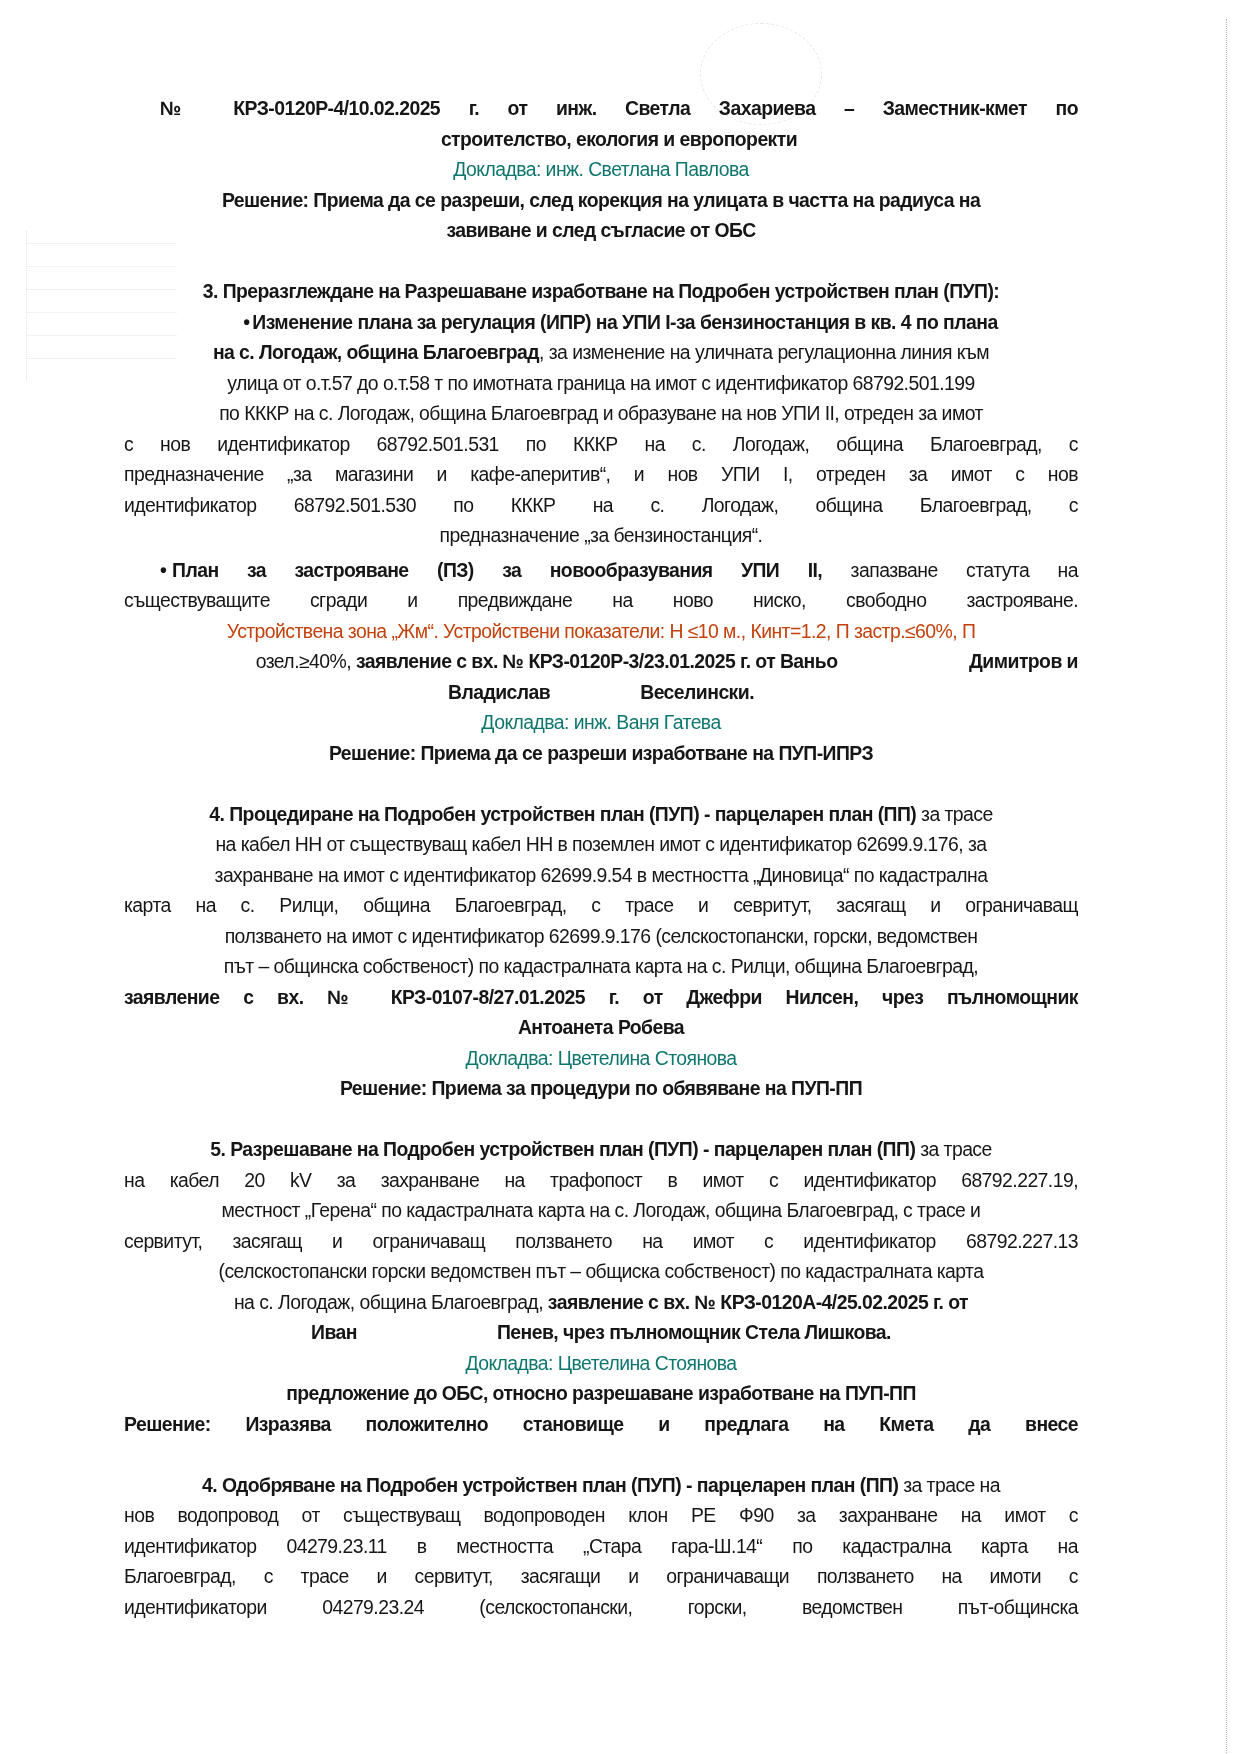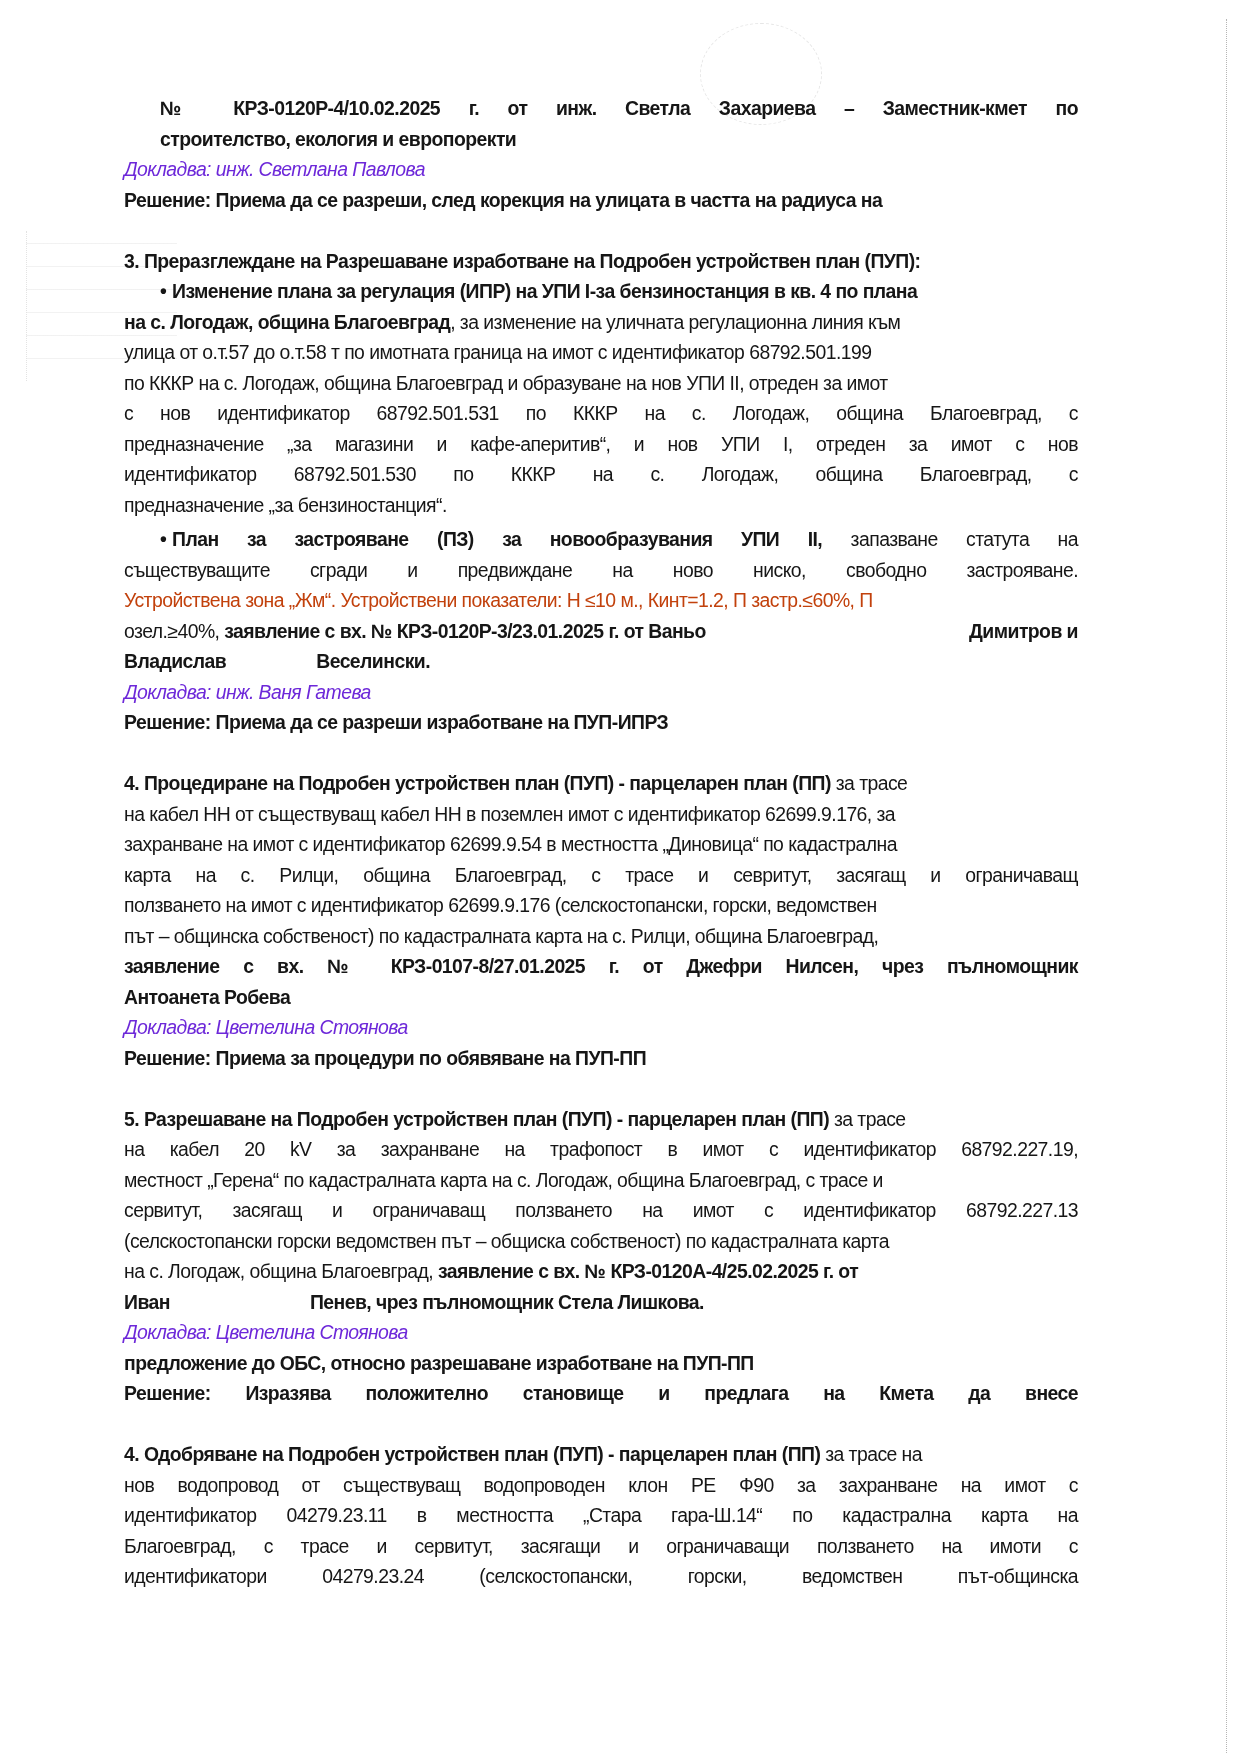--- a/index.html
+++ b/index.html
@@ -27,24 +27,24 @@
       background:
         repeating-linear-gradient(0deg, transparent 0 22px, rgba(200,200,200,0.35) 22px 23px);
       opacity: 0.7;
     }
     .content {
       position: absolute; left: 124px; top: 74px; width: 954px;
       font-family: "Liberation Sans Narrow", "Liberation Sans", sans-serif;
       font-size: 19.4px; line-height: 30.5px; color: #161616;
       letter-spacing: -0.55px;
     }
-    .line { white-space: nowrap; height: 30.5px; }
+    .line { white-space: nowrap; height: 30.5px; text-align: center; }
     .just { text-align: justify; text-align-last: justify; white-space: normal; }
     .b { font-weight: bold; }
-    .i { font-style: italic; color: #6d28d9; }
+    .i { color: #0f766e; }
     .ind2 { padding-left: 36px; }
     .gap { height: 30.5px; }
     .sect { margin: 0; padding: 0; }
     .bullet { display: inline-block; width: 12px; }
     .sp-wide { display: inline-block; width: 140px; }
     .sp-mid { display: inline-block; width: 90px; }
   </style>
 </head>
 <body>
 
@@ -54,20 +54,21 @@
   <div class="edge-right"></div>
   <div class="edge-bottom"></div>
 
   <div class="content">
 
     <section class="sect">
       <div class="line just b ind2">№  КРЗ-0120Р-4/10.02.2025  г.  от  инж.  Светла  Захариева  –  Заместник-кмет  по</div>
       <div class="line b ind2">строителство, екология и европоректи</div>
       <div class="line i">Докладва: инж. Светлана Павлова</div>
       <div class="line b">Решение: Приема да се разреши, след корекция на улицата в частта на радиуса на</div>
+      <div class="line b">завиване и след съгласие от ОБС</div>
     </section>
 
     <div class="gap"></div>
 
     <section class="sect">
       <div class="line b">3. Преразглеждане на Разрешаване изработване на Подробен устройствен план (ПУП):</div>
       <div class="line b ind2">
         <span class="bullet">•</span><span>Изменение плана за регулация (ИПР) на УПИ І-за бензиностанция в кв. 4 по плана</span>
       </div>
       <div class="line">

